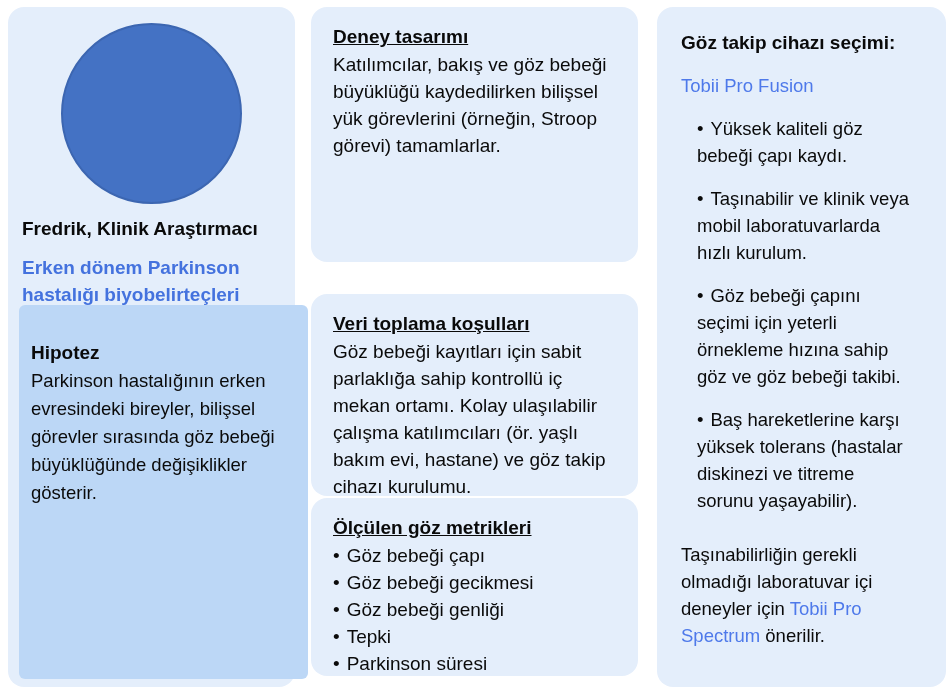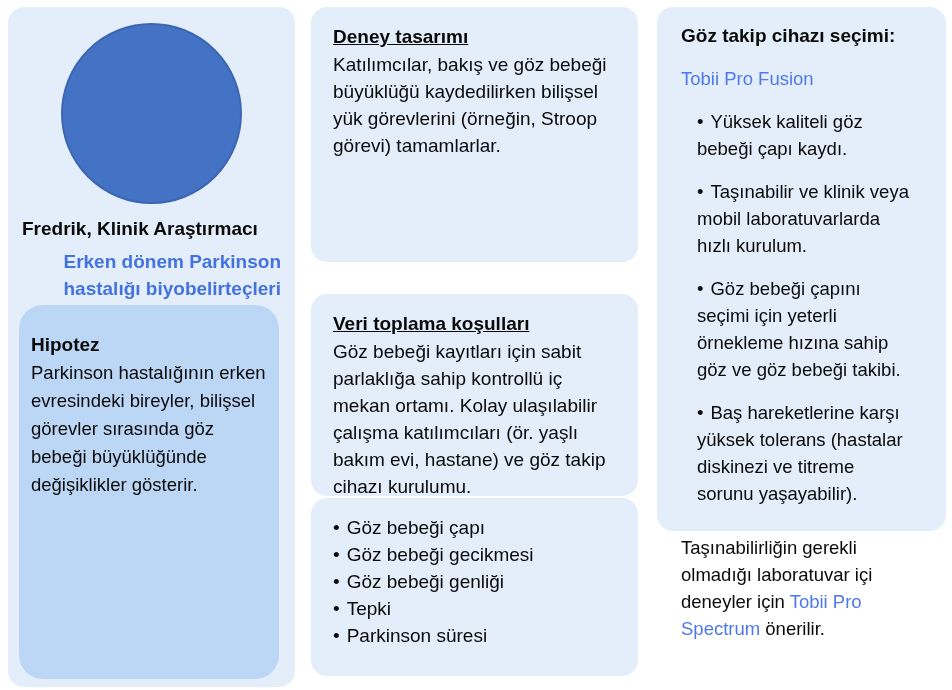--- a/index.html
+++ b/index.html
@@ -35,46 +35,46 @@
     background:var(--circle-fill);
     border:2px solid var(--circle-edge);
     margin:8px auto 0 auto;
   }
   .person-name{
     margin-top:12px;
     font-weight:bold;
     font-size:19px;line-height:26px;
   }
   .person-topic{
-    margin-top:6px;
-    text-align:right;
+    margin-top:12px;
+    text-align:left;
     font-weight:bold;
     font-size:19px;line-height:27px;
     color:var(--topic-blue);
   }
   .hypothesis-box{
     position:absolute;
     left:11px;top:298px;
-    width:260px;height:374px;
+    width:289px;height:374px;
     background:var(--inner-bg);
-    border-radius:24px;
-    padding:26px 12px 0 12px;
+    border-radius:6px;
+    padding:34px 12px 0 12px;
     font-size:18.5px;line-height:28px;
   }
   .hypothesis-box .box-title{font-weight:bold;font-size:19px;}
   
   .mid-box{left:311px;width:327px;padding:16px 22px 0 22px;font-size:19px;line-height:27px;}
   .mid-box .box-title{font-weight:bold;margin-bottom:1px;text-decoration:underline;}
   .mid-box-1{top:7px;height:255px;}
   .mid-box-2{top:274px;height:202px;margin-top:20px;}
   .mid-box-3{top:498px;height:178px;}
   .bullet-line{white-space:nowrap;}
   .bullet{margin-right:7px;}
   
-  .right-col{left:657px;top:7px;width:289px;height:524px;padding:15px 20px 0 24px;font-size:18.5px;line-height:27px;}
+  .right-col{left:657px;top:7px;width:289px;height:680px;padding:22px 20px 0 24px;font-size:18.5px;line-height:27px;}
   .right-col .box-title{font-weight:bold;font-size:19px;}
   .device-link,.note-link{color:var(--link-blue);cursor:pointer;margin-top:16px;}
   .rc-bullet{margin:16px;}
   .rc-note{margin-top:27px;}
 </style>
 </head>
 <body>
 
 <div class="canvas">
 
@@ -92,20 +92,21 @@
     <div class="box-title">Deney tasarımı</div>
     <div>Katılımcılar, bakış ve göz bebeği büyüklüğü kaydedilirken bilişsel yük görevlerini (örneğin, Stroop görevi) tamamlarlar.</div>
   </div>
 
   <div class="panel mid-box mid-box-2">
     <div class="box-title">Veri toplama koşulları</div>
     <div>Göz bebeği kayıtları için sabit parlaklığa sahip kontrollü iç mekan ortamı. Kolay ulaşılabilir çalışma katılımcıları (ör. yaşlı bakım evi, hastane) ve göz takip cihazı kurulumu.</div>
   </div>
 
   <div class="panel mid-box mid-box-3">
+    <div class="box-title">Ölçülen göz metrikleri</div>
     <div>
         <div class="bullet-line">
         <span class="bullet">•</span><span>Göz bebeği çapı</span>
       </div>
         <div class="bullet-line">
         <span class="bullet">•</span><span>Göz bebeği gecikmesi</span>
       </div>
         <div class="bullet-line">
         <span class="bullet">•</span><span>Göz bebeği genliği</span>
       </div>

